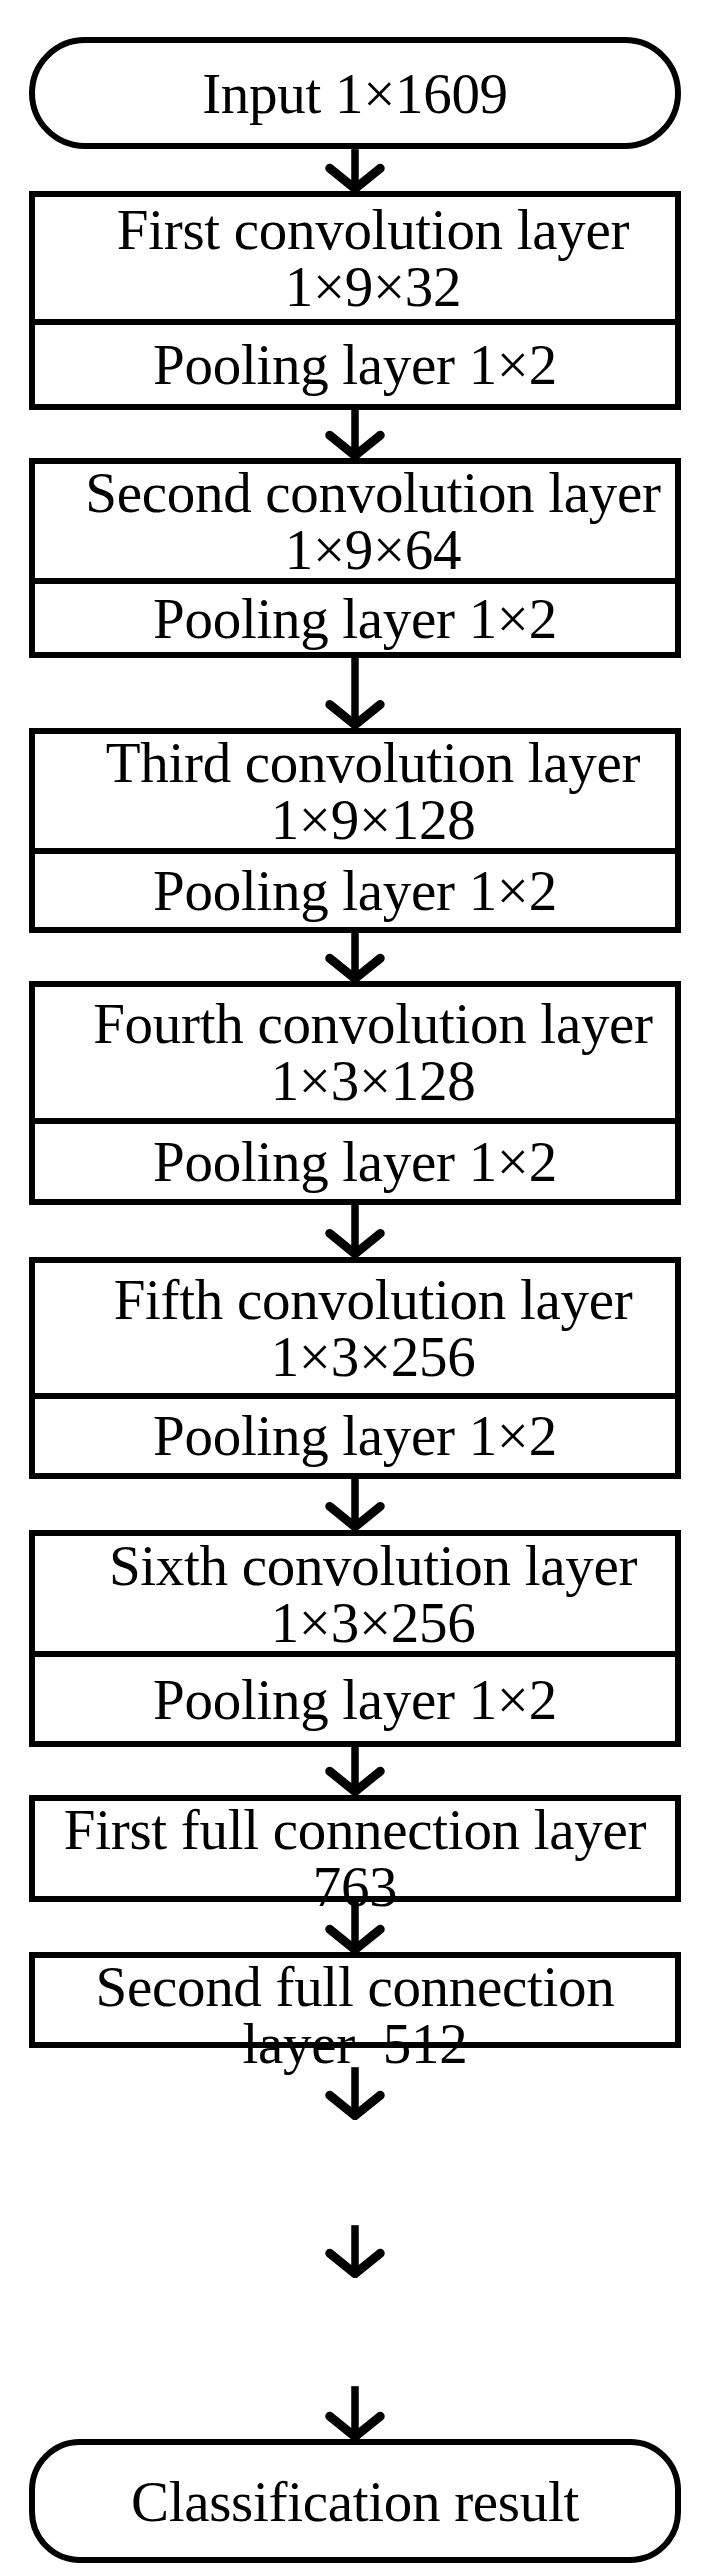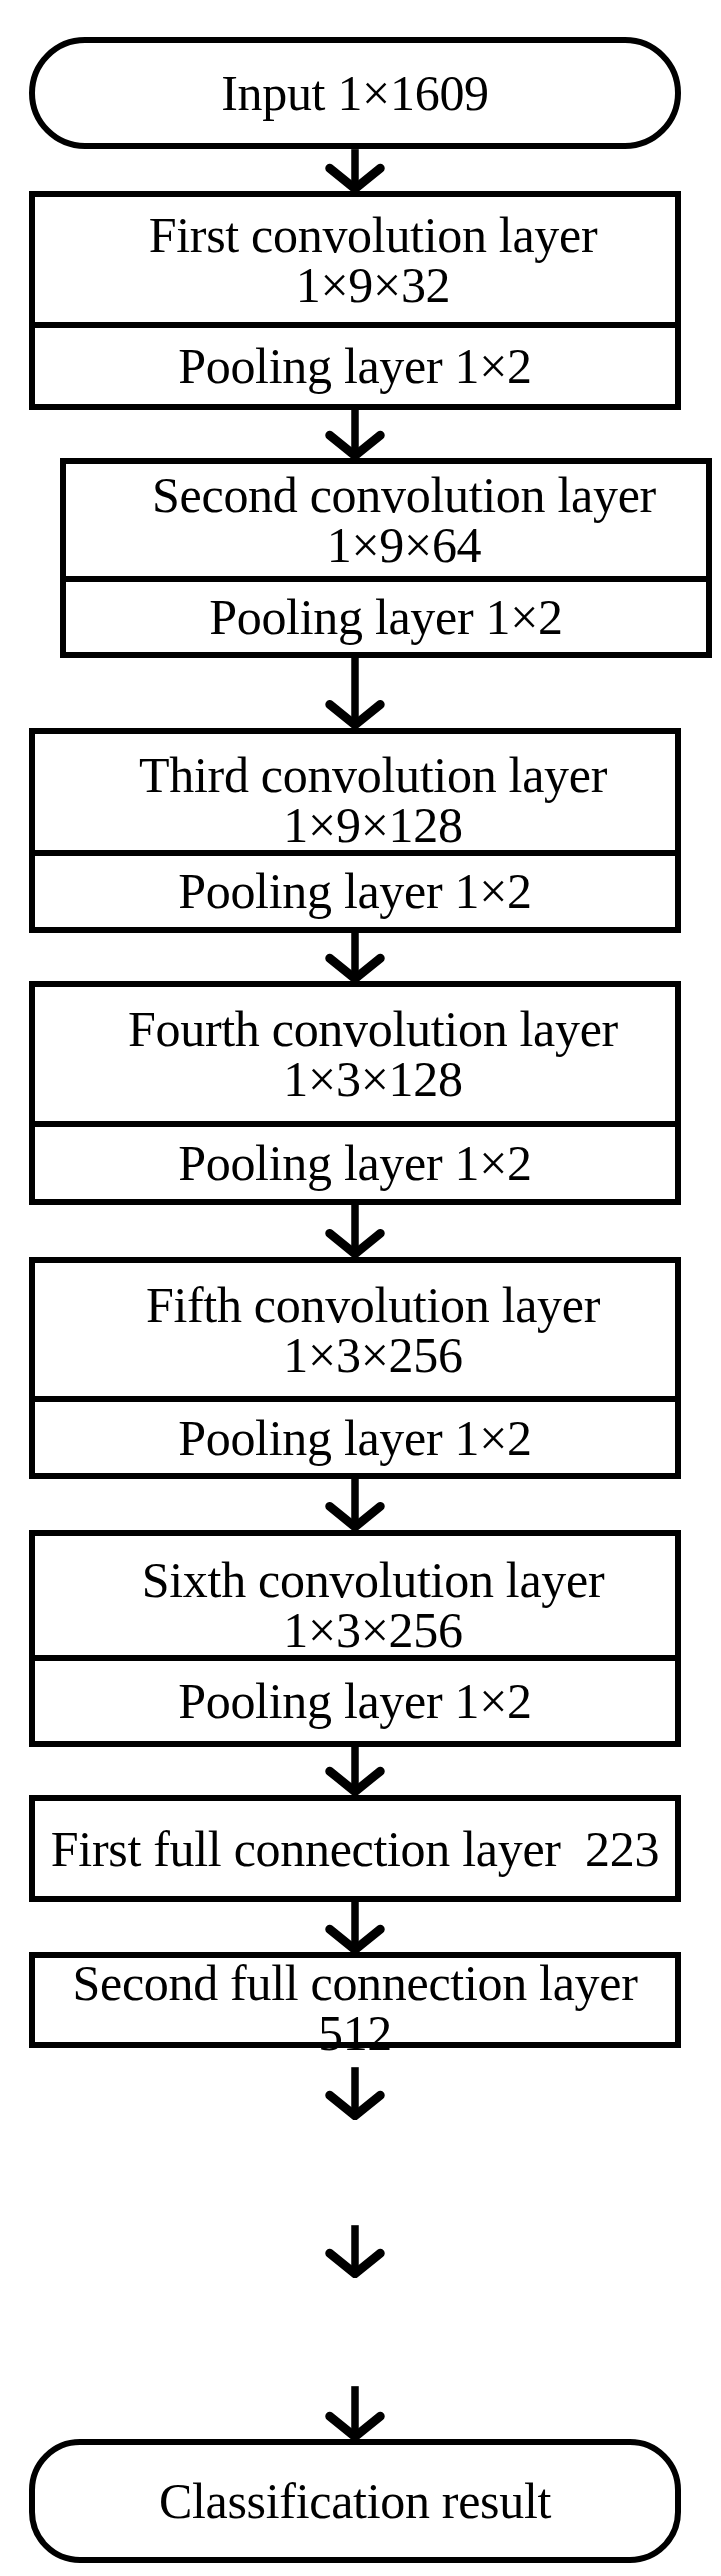--- a/index.html
+++ b/index.html
@@ -36,21 +36,21 @@
     display: flex;
     align-items: center;
     justify-content: center;
     box-sizing: border-box;
   }
   .cell.split {
     border-bottom: 6.8px solid var(--stroke, #000);
     padding-left: 36px;
   }
   .lbl {
-    font-size: 50px;
+    font-size: 57px;
     line-height: 1.0;
     text-align: center;
     white-space: pre-wrap;
     letter-spacing: -0.3px;
   }
   .arrow {
     position: absolute;
     left: 314px;
     width: 82px;
     display: block;
@@ -88,21 +88,21 @@
     <div class="cell">
       <span class="lbl">Pooling layer 1×2</span>
     </div>
   </div>
 
   <svg class="arrow" style="top:409px;" width="82" height="51" viewBox="0 0 120 74">
     <line x1="60" y1="0" x2="60" y2="66"></line>
     <polyline points="23,38 60,68 97,38"></polyline>
   </svg>
 
-  <div class="node" style="top:458px;height:200px;margin-left:31px;">
+  <div class="node" style="top:458px;height:200px;">
     <div class="cell split" style="flex-basis:98px;">
       <span class="lbl">Second convolution layer
 1×9×64</span>
     </div>
     <div class="cell">
       <span class="lbl">Pooling layer 1×2</span>
     </div>
   </div>
 
   <svg class="arrow" style="top:656px;" width="82" height="73" viewBox="0 0 120 107">
@@ -162,21 +162,21 @@
     </div>
   </div>
 
   <svg class="arrow" style="top:1745px;" width="82" height="51" viewBox="0 0 120 74">
     <line x1="60" y1="0" x2="60" y2="66"></line>
     <polyline points="23,38 60,68 97,38"></polyline>
   </svg>
 
   <div class="node" style="top:1795px;height:107px;">
     <div class="cell">
-      <span class="lbl">First full connection layer  223</span>
+      <span class="lbl">First full connection layer  763</span>
     </div>
   </div>
 
   <svg class="arrow" style="top:1901px;" width="82" height="53" viewBox="0 0 120 77">
     <line x1="60" y1="0" x2="60" y2="69"></line>
     <polyline points="23,41 60,71 97,41"></polyline>
   </svg>
 
   <div class="node" style="top:1952px;height:96px;">
     <div class="cell">

